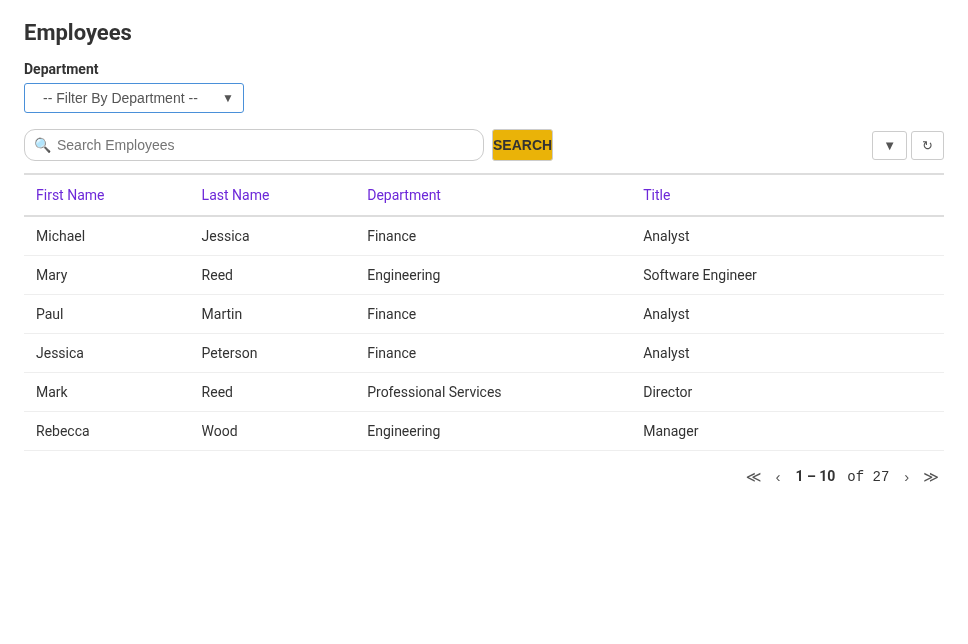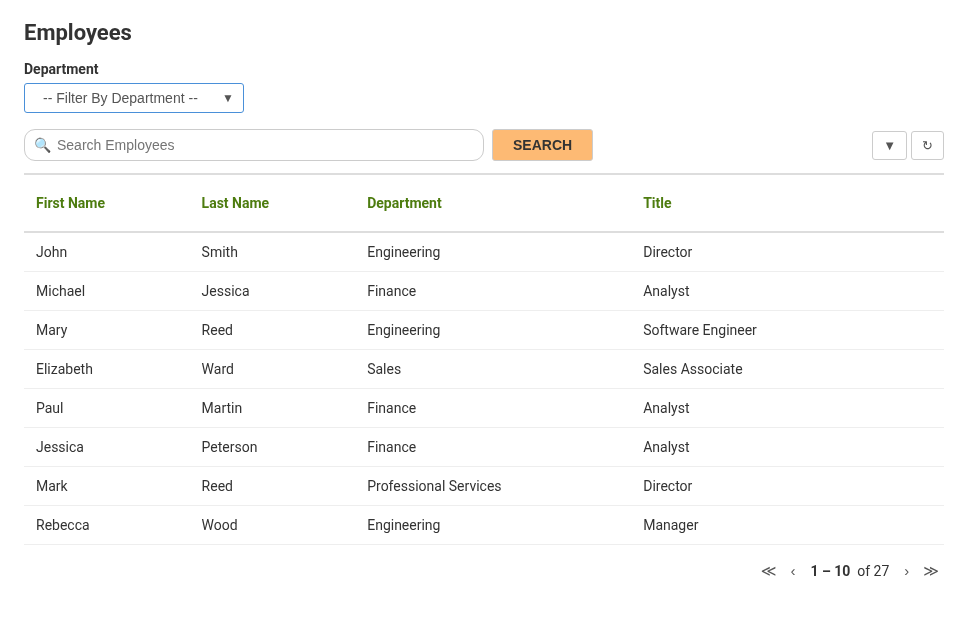--- a/index.html
+++ b/index.html
@@ -72,23 +72,23 @@
       border: 1px solid #ccc;
       border-radius: 11px;
       padding: 7px 10px 7px 32px;
       font-size: 14px;
       width: 100%;
       outline: none;
       color: #333;
     }
     .search-btn {
       border: 1px solid #ccc;
-      background: #fdba74;
-      border-radius: 3px;
-      padding: 7px 20px;
+      background: #eab308;
+      border-radius: 3px;
+      padding: 7px 0;
       font-size: 14px;
       font-weight: 600;
       cursor: pointer;
       color: #333;
     }
     .toolbar-right {
       margin-left: auto;
       display: flex;
       gap: 4px;
     }
@@ -108,24 +108,24 @@
       width: 100%;
       border-collapse: collapse;
       margin-top: 0;
     }
     thead tr {
       border-top: 1px solid #ddd;
       border-bottom: 2px solid #ddd;
     }
     th {
       text-align: left;
-      padding: 20px 12px;
-      font-weight: 700;
-      font-size: 14px;
-      color: #4d7c0f;
+      padding: 12px 12px;
+      font-weight: 400;
+      font-size: 14px;
+      color: #6d28d9;
       background: #fff;
     }
     td {
       padding: 11px 12px;
       font-size: 14px;
       color: #333;
     }
     tbody tr {
       border-bottom: 1px solid #eee;
     }
@@ -141,20 +141,21 @@
       padding-top: 14px;
       font-size: 14px;
     }
     .page-info {
       font-weight: 700;
       margin: 0 6px;
     }
     .page-of {
       font-weight: 400;
       color: #333;
+      font-family: Liberation Mono, monospace;
     }
     .pag-btn {
       border: none;
       background: none;
       cursor: pointer;
       font-size: 15px;
       color: #555;
       padding: 4px 5px;
       border-radius: 3px;
       line-height: 1;
@@ -204,43 +205,31 @@
 <table>
   <thead>
     <tr>
       <th class="col-first">First Name</th>
       <th class="col-last">Last Name</th>
       <th class="col-dept">Department</th>
       <th class="col-title">Title</th>
     </tr>
   </thead>
   <tbody id="table-body">
-  <tr>
-        <td>John</td>
-        <td>Smith</td>
-        <td>Engineering</td>
-        <td>Director</td>
-      </tr>
       <tr>
         <td>Michael</td>
         <td>Jessica</td>
         <td>Finance</td>
         <td>Analyst</td>
       </tr>
       <tr>
         <td>Mary</td>
         <td>Reed</td>
         <td>Engineering</td>
         <td>Software Engineer</td>
-      </tr>
-      <tr>
-        <td>Elizabeth</td>
-        <td>Ward</td>
-        <td>Sales</td>
-        <td>Sales Associate</td>
       </tr>
       <tr>
         <td>Paul</td>
         <td>Martin</td>
         <td>Finance</td>
         <td>Analyst</td>
       </tr>
       <tr>
         <td>Jessica</td>
         <td>Peterson</td>

